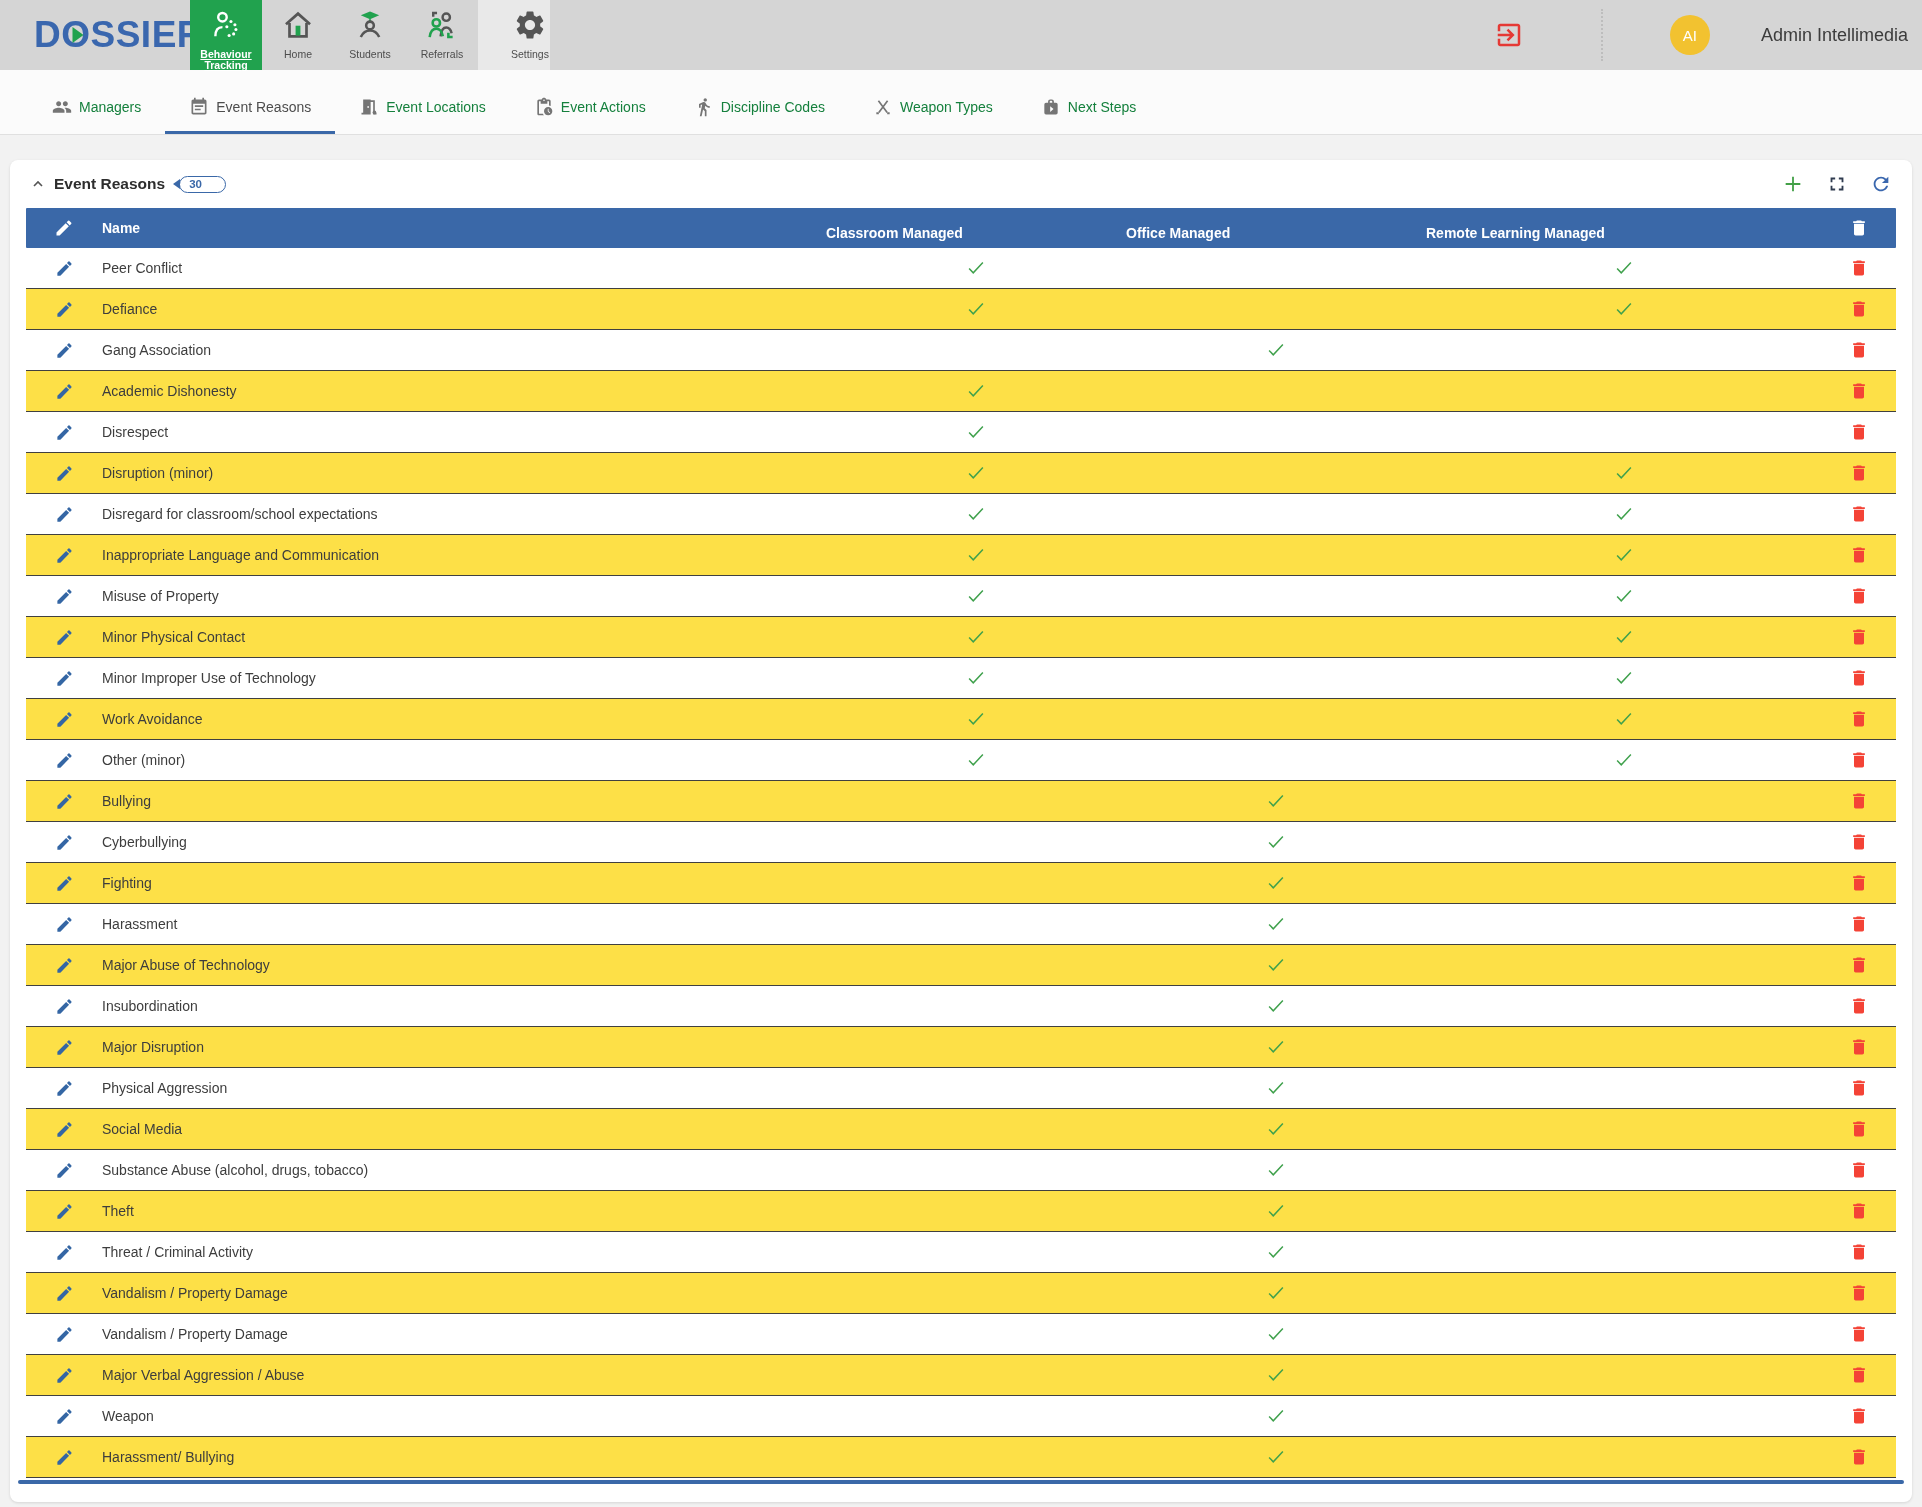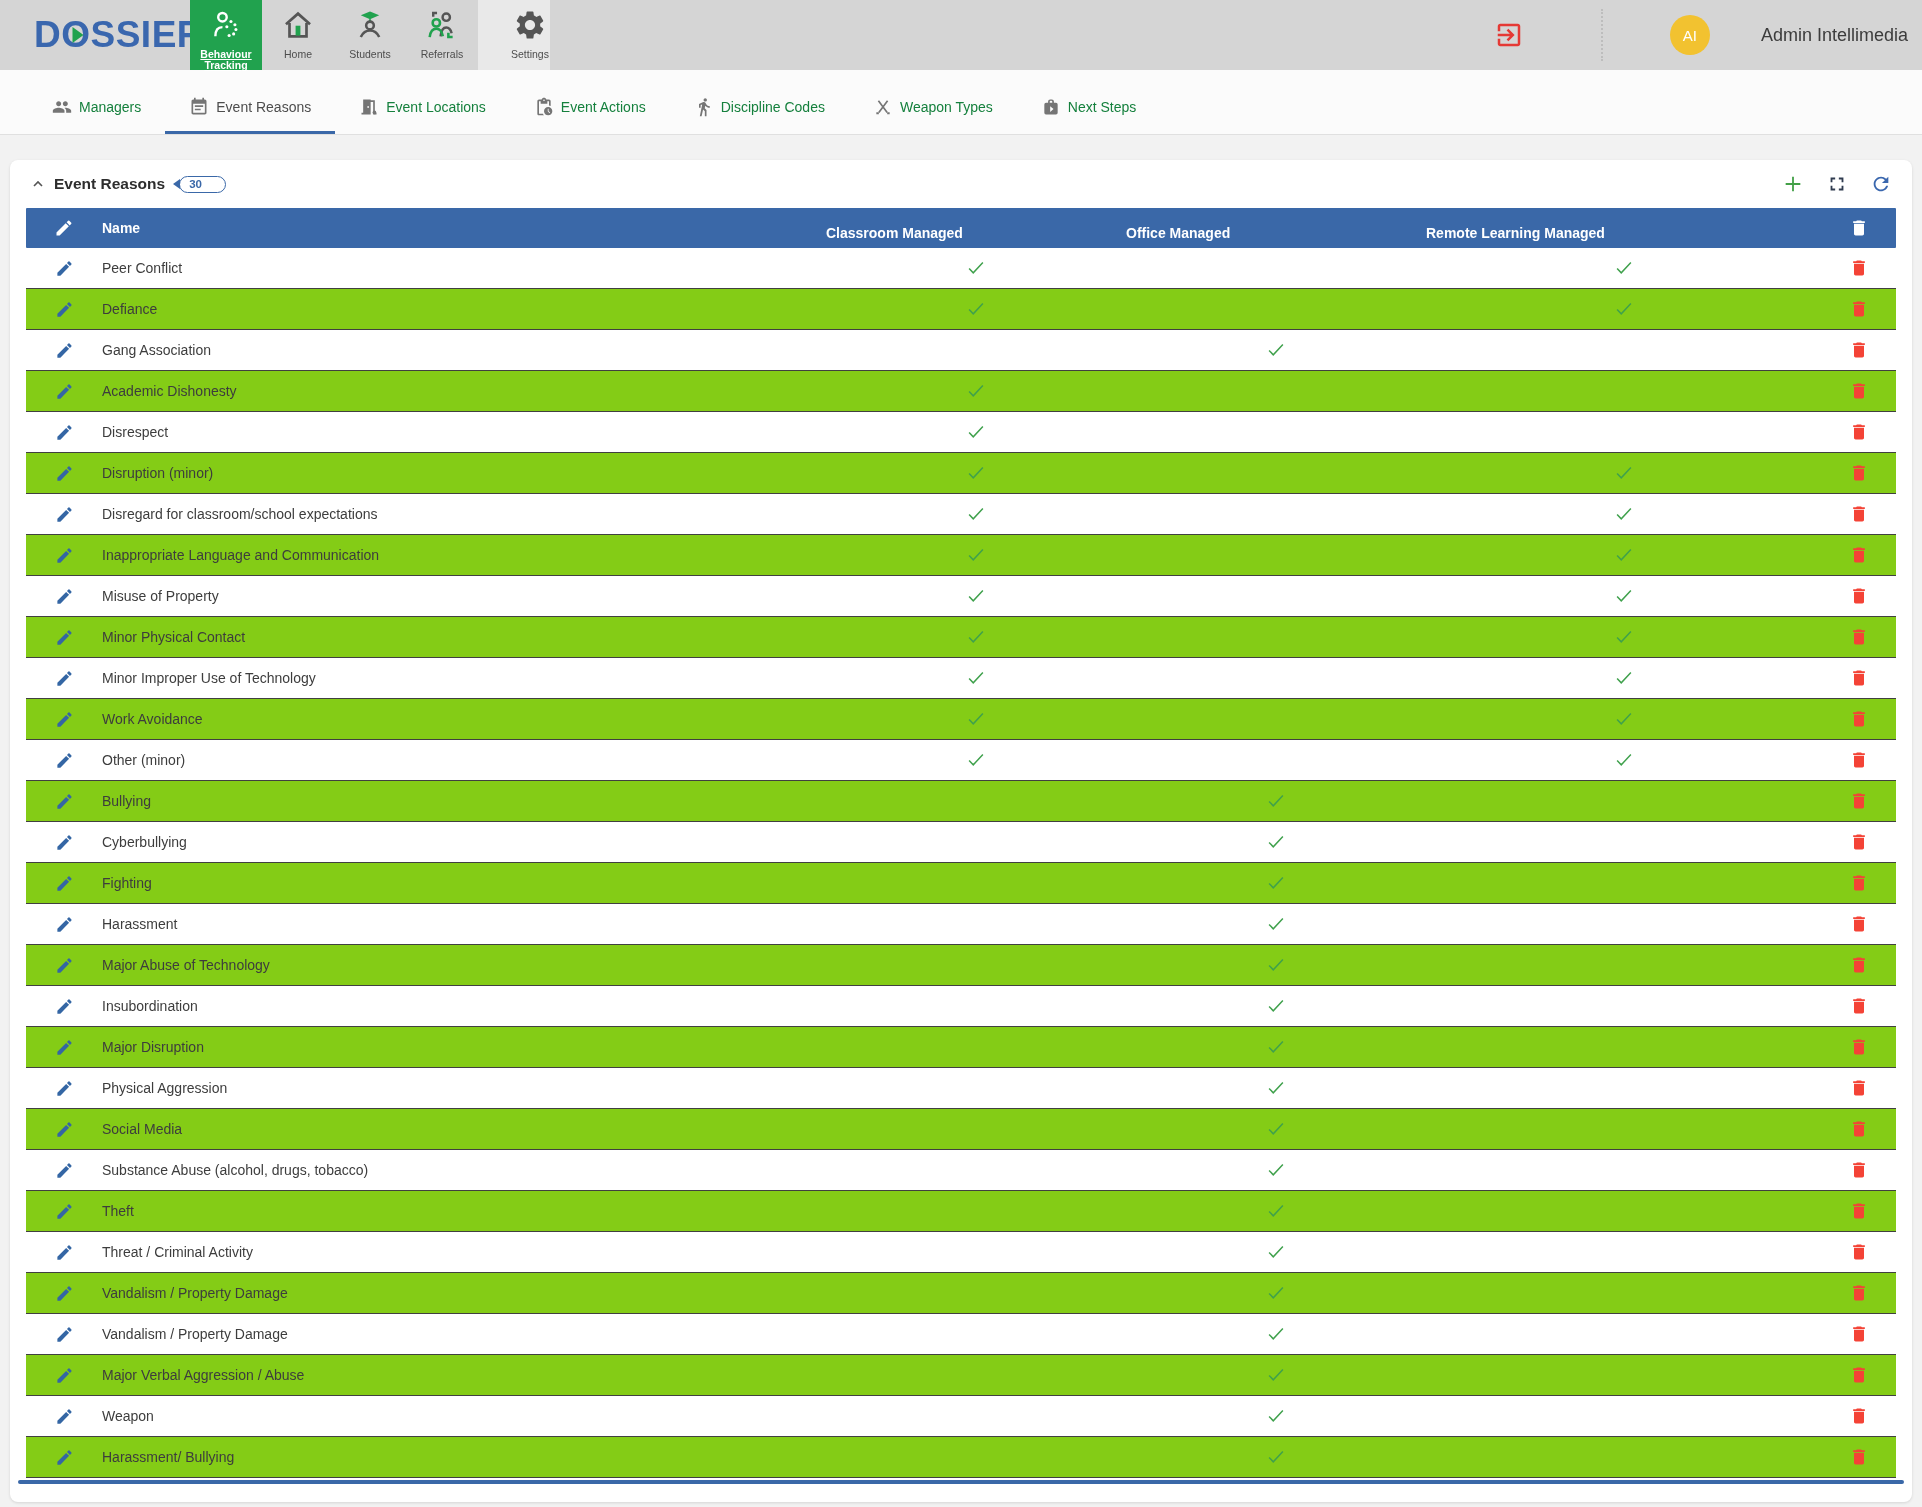--- a/index.html
+++ b/index.html
@@ -49,21 +49,21 @@
   .badge::before { content:""; position:absolute; left:-7px; top:50%; transform:translateY(-50%);
     width:0; height:0; border-right:7px solid #3a68a8; border-top:5px solid transparent;
     border-bottom:5px solid transparent; }
   .panel-actions { margin-left:auto; display:flex; align-items:center; gap:22px; }
   .panel-actions svg { width:22px; height:22px; cursor:pointer; }
 
   
   .table { margin:0 16px; }
   .trow { display:grid; grid-template-columns:76px 724px 300px 300px 396px 74px;
     align-items:center; height:41px; border-bottom:1px solid #404040; background:#fff; }
-  .trow.alt { background:#84cc16; }
+  .trow.alt { background:#fde047; }
   .thead { background:#3a68a8; height:40px; border-bottom:none; border-radius:1px; }
   .thead .hcell { color:#fff; font-size:14px; font-weight:bold; }
   .cell-icon { display:flex; justify-content:center; align-items:center; }
   .thead svg.wpencil { width:20px; height:20px; fill:#fff; }
   .thead svg.wtrash { width:20px; height:20px; fill:#fff; }
   .hname { padding-left:0; }
   .hcenter { text-align:left;margin-top:10px; }
   .rname { font-size:14px; color:#3d3d3d; }
   .pencil { width:19px; height:19px; fill:#3466a4; cursor:pointer; }
   .check { width:22px; height:22px; }

